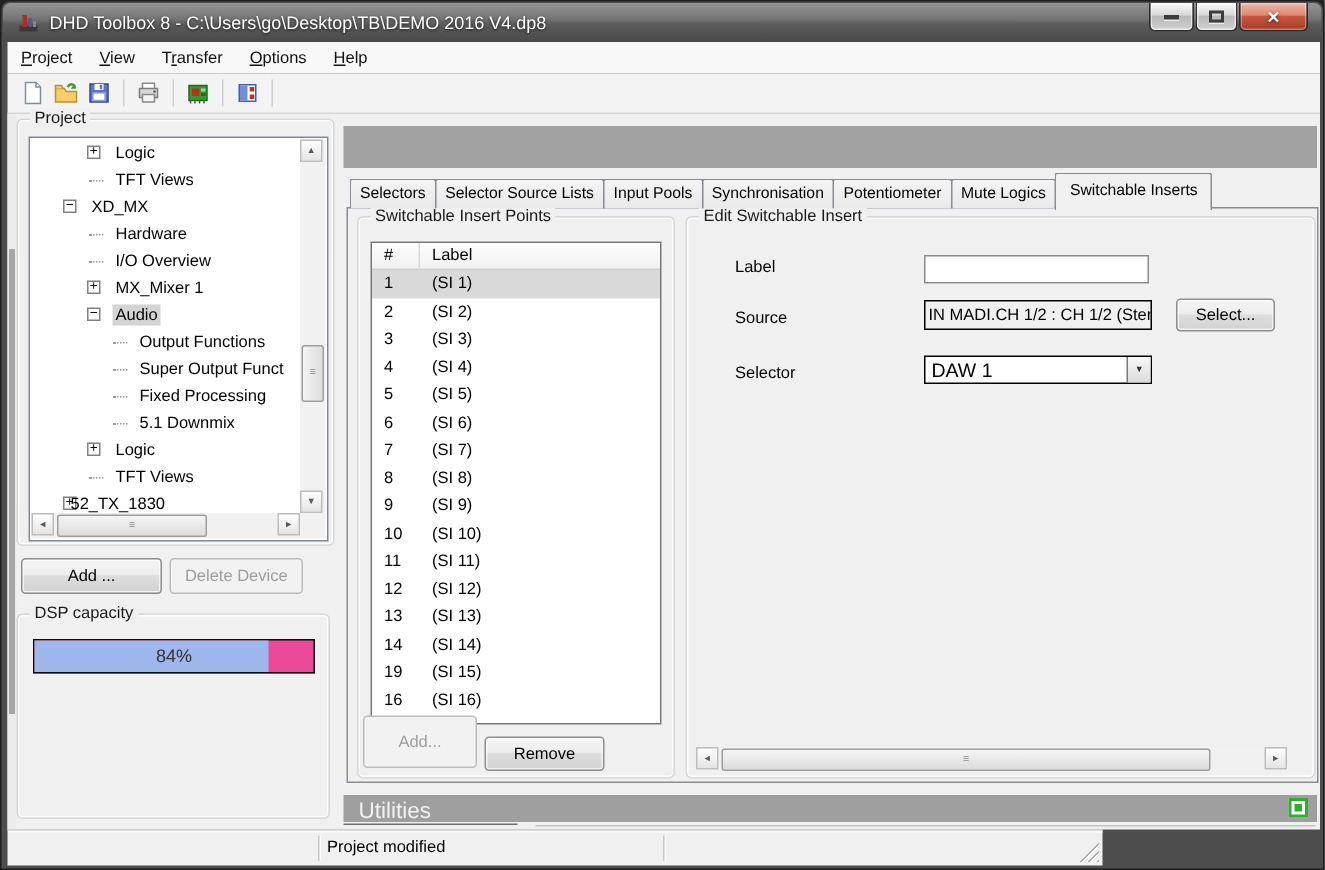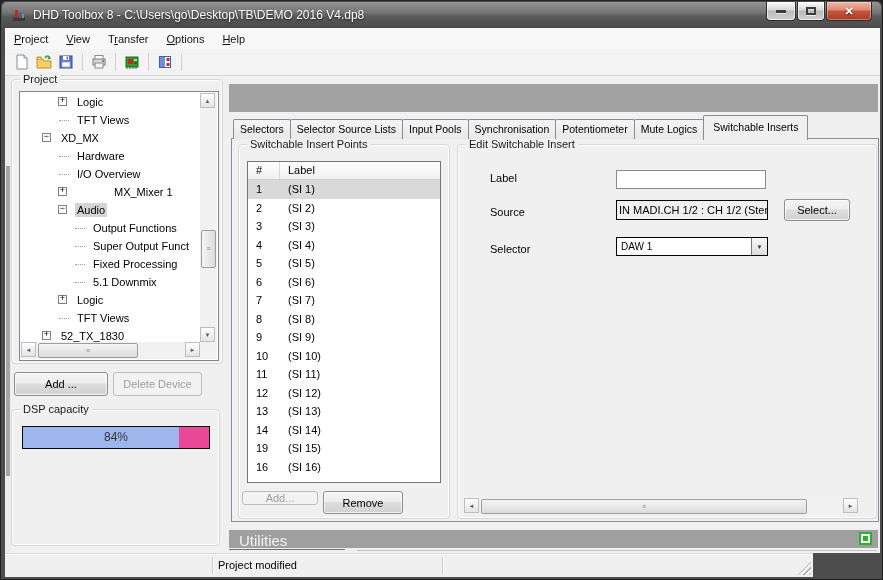--- a/index.html
+++ b/index.html
@@ -92,47 +92,47 @@
   
   #ip-group { left:233px; top:68px; width:212px; height:375px; z-index:2; }
   #ip-table { position:absolute; left:8px; top:16px; width:194px; height:322px; background:#fff; border:1px solid #767676; overflow:hidden; }
   #ip-header { display:flex; height:18px; background:linear-gradient(#fdfdfd,#f1f1f1); border-bottom:1px solid #cdcdcd; font-size:11px; color:#000; }
   .hcell.c-num { width:32px; border-right:1px solid #d9d9d9; padding-left:8px; line-height:17px; }
   .hcell.c-label { flex:1; padding-left:8px; line-height:17px; }
   .trow { display:flex; height:18.5px; font-size:11px; color:#000; }
   .trow.selected { background:var(--table-selection,#d9d9d9); }
   .trow .c-num { width:32px; padding-left:8px; line-height:18px; }
   .trow .c-label { flex:1; padding-left:8px; line-height:18px; }
-  #ip-add-btn { left:3px; top:346px; width:76px; height:14px; }
+  #ip-add-btn { left:3px; top:332px; width:76px; height:35px; }
   #ip-remove-btn { left:84px; top:346px; width:80px; height:23px; }
 
   
   #edit-group { left:452px; top:68px; width:420px; height:375px; z-index:2; }
   .field-label { position:absolute; font-size:11px; color:#000; }
   #label-input { position:absolute; left:158px; top:25px; width:150px; height:19px; border:1px solid #8a8a8a;
     background:#fff; font-family:"Liberation Sans",sans-serif; font-size:11px; padding:0 3px; }
   #source-box { position:absolute; left:158px; top:55px; width:152px; height:20px; border:1px solid #000;
     background:#f0f0f0; font-size:11px; line-height:18px; padding:0 2px; white-space:nowrap; overflow:hidden; }
   #select-btn { position:absolute; left:326px; top:54px; width:66px; height:22px; }
   #selector-combo { position:absolute; left:158px; top:92px; width:152px; height:19px; border:1px solid #000; background:#fff; }
-  #selector-value { position:absolute; left:4px; top:0; line-height:17px; font-size:10px; }
+  #selector-value { position:absolute; left:4px; top:0; line-height:17px; font-size:13px; }
   #combo-arrow { position:absolute; right:0; top:0; bottom:0; width:16px; border-left:1px solid #7a7a7a;
     background:linear-gradient(#f8f8f8,#dcdcdc); display:flex; align-items:center; justify-content:center; font-size:6px; color:#333; }
   #edit-hsb { position:absolute; left:6px; top:353px; width:394px; height:17px; }
 
   
   #utilities { left:224px; top:454px; width:649px; height:18px; background:var(--utilities-bg,#9f9f9f); }
   #utilities-label { position:absolute; left:10px; top:2px; font-size:15px; color:#f2f2f2; }
   #status-led { position:absolute; right:6px; top:2px; width:13px; height:13px; border:2px solid var(--led-green,#2fae2f); background:#fff; }
   #status-led::after { content:""; position:absolute; left:2px; top:2px; width:5px; height:5px; background:var(--led-green,#2fae2f); }
   .thin-line { position:absolute; height:1px; }
   #line1 { left:224px; top:473px; width:116px; background:#6f6f6f; }
   #line2 { left:352px; top:474px; width:520px; background:#c2c2c2; }
 
-  #statusbar { position:absolute; left:4px; top:552px; width:808px; height:24px; background:#f0f0f0;
+  #statusbar { position:absolute; left:4px; top:552px; width:730px; height:24px; background:#f0f0f0;
     border-top:1px solid #d9d9d9; box-shadow:inset 0 1px 0 #fcfcfc; }
   .sb-sep { position:absolute; top:3px; bottom:3px; width:1px; background:#c9c9c9; box-shadow:1px 0 0 #fdfdfd; }
   #status-message { position:absolute; left:213px; top:0; line-height:22px; font-size:11px; color:#000; }
   #resize-grip { position:absolute; right:2px; bottom:2px; width:14px; height:14px;
     background:repeating-linear-gradient(135deg, transparent 0 2px, #a9a9a9 2px 3px, #fdfdfd 3px 4px);
     clip-path:polygon(100% 0, 100% 100%, 0 100%); }
 </style>
 </head>
 <body>
 
@@ -247,21 +247,21 @@
           <div class="tree-row">
             <span class="stub" style="left: 38px;"></span>
             <span class="tree-label" style="left: 54px;">Hardware</span>
           </div>
           <div class="tree-row">
             <span class="stub" style="left: 38px;"></span>
             <span class="tree-label" style="left: 54px;">I/O Overview</span>
           </div>
           <div class="tree-row">
             <span class="expander plus" style="left: 37px;"></span>
-            <span class="tree-label" style="left: 54px; margin-left: 37px;">MX_Mixer 1</span>
+            <span class="tree-label" style="left: 54px;">MX_Mixer 1</span>
           </div>
           <div class="tree-row">
             <span class="expander minus" style="left: 37px;"></span>
             <span class="tree-label selected" style="left: 54px;">Audio</span>
           </div>
           <div class="tree-row">
             <span class="stub" style="left: 54px;"></span>
             <span class="tree-label" style="left: 70px; text-align: right;">Output Functions</span>
           </div>
           <div class="tree-row">
@@ -279,21 +279,21 @@
           <div class="tree-row">
             <span class="expander plus" style="left: 37px;"></span>
             <span class="tree-label" style="left: 54px;">Logic</span>
           </div>
           <div class="tree-row">
             <span class="stub" style="left: 38px;"></span>
             <span class="tree-label" style="left: 54px;">TFT Views</span>
           </div>
           <div class="tree-row">
             <span class="expander plus" style="left: 21px;"></span>
-            <span class="tree-label" style="left: 38px; text-align: right;">52_TX_1830</span>
+            <span class="tree-label" style="left: 24px; text-align: right;">52_TX_1830</span>
           </div>
         </div>
       <div id="tree-vsb" class="sb">
         <div class="sb-btn" style="left:0;top:0;width:15px;height:15px;">
             <span>▲</span>
           </div>
         <div class="sb-thumb" style="left:1px;right:1px;top:55%;height:38px;">
             <span>≡</span>
           </div>
         <div class="sb-btn" style="left:0;bottom:0;width:15px;height:15px;">

